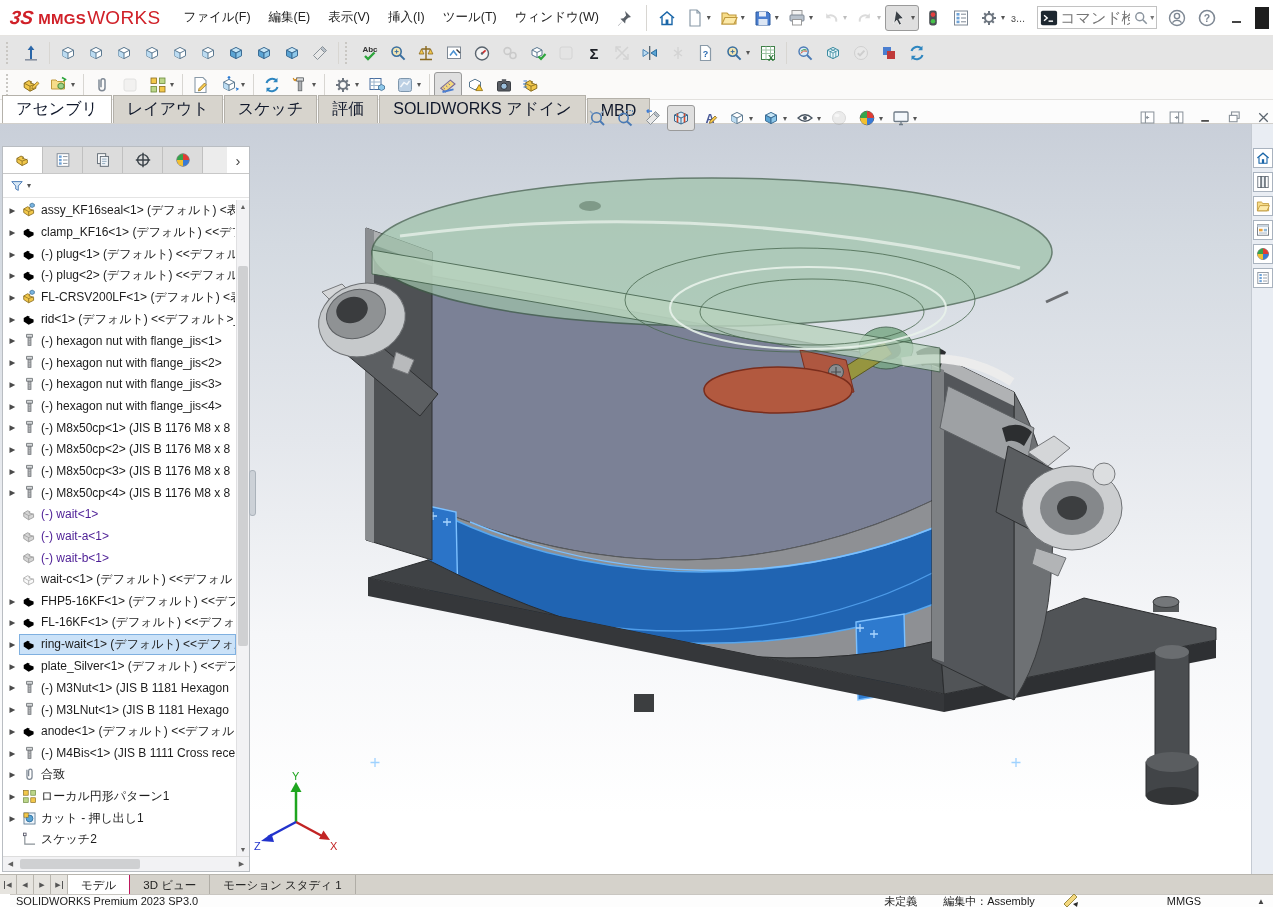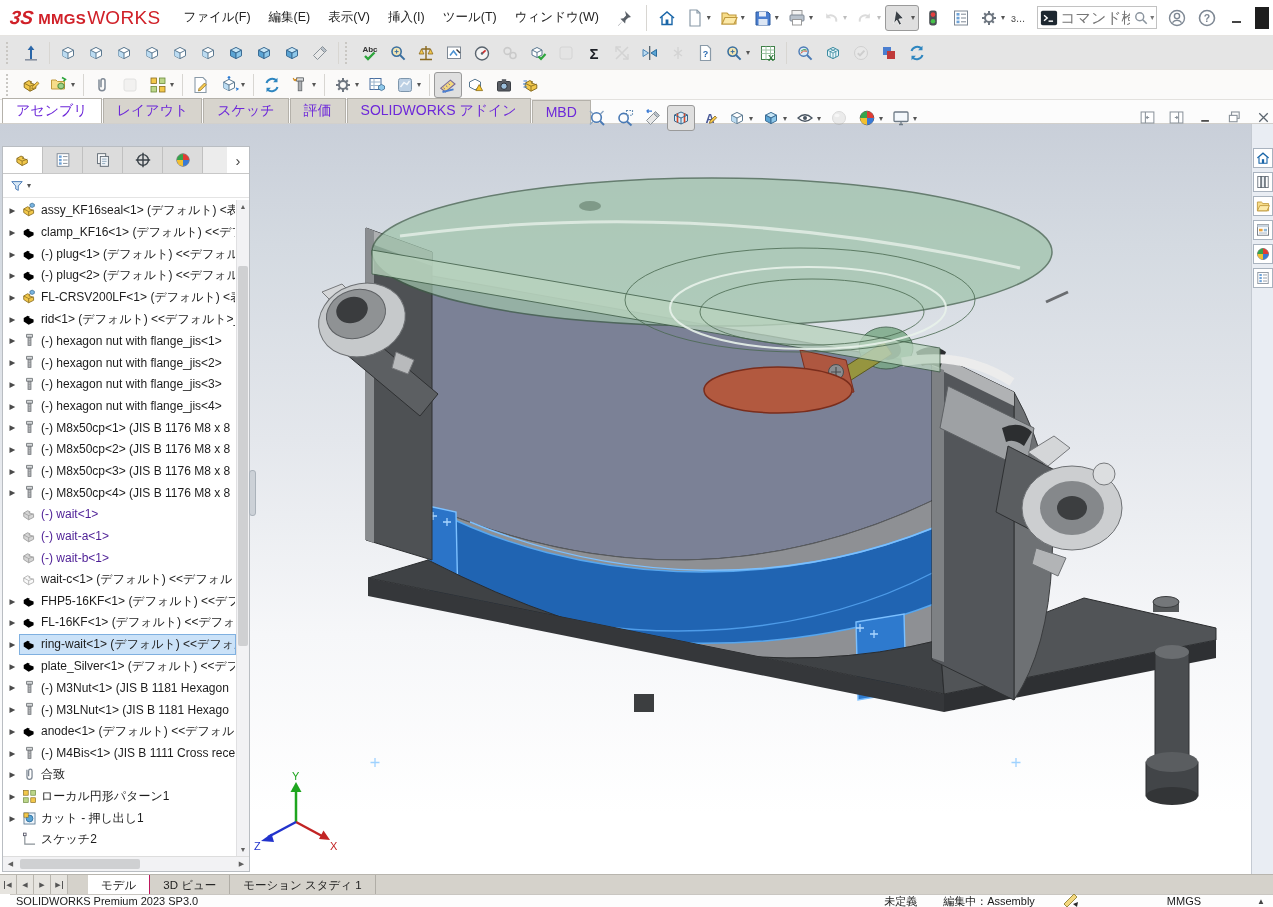--- a/index.html
+++ b/index.html
@@ -36,21 +36,21 @@
   #toolbar-view{position:absolute;left:0;top:36px;width:1273px;height:34px;background:#e5e5e5;
     border-bottom:1px solid #e6e4e1;display:flex;align-items:center;padding-left:4px;}
   #toolbar-asm{position:absolute;left:0;top:70px;width:1273px;height:30px;background:#fbfaf9;
     border-bottom:1px solid #e3e1de;display:flex;align-items:center;padding-left:4px;}
   .handle{width:5px;height:22px;border-left:2px dotted #c9c7c3;margin:0 6px 0 2px;}
   .sep{width:1px;height:22px;background:#d8d6d2;margin:0 4px;}
 
   
   #cmdband{position:absolute;left:0;top:100px;width:1273px;height:24px;background:#fcfcfc;
     border-bottom:1px solid #d2d0cc;display:flex;align-items:flex-end;padding-left:2px;}
-  .cmdtab{font-size:14px;color:#6d28d9;background:#d7d4cd;border:1px solid #b4b1aa;border-bottom:none;
+  .cmdtab{font-size:16px;color:#0f172a;background:#d7d4cd;border:1px solid #b4b1aa;border-bottom:none;
     padding:3px 13px 3px;margin-right:1px;white-space:nowrap;}
   .cmdtab.active{background:#fff;position:relative;z-index:2;}
 
   
   #viewport{position:absolute;left:0;top:124px;width:1273px;height:750px;
     background:linear-gradient(180deg,#c9cfd9 0%,#d4dae1 16%,#e4e7ec 42%,#f6f7f9 68%,#ffffff 92%);}
   #scene{position:absolute;left:0;top:0;width:1273px;height:750px;}
   #headsup{position:absolute;left:583px;top:-20px;height:28px;display:flex;align-items:center;z-index:40;}
   #headsup .tile{height:26px;}
   #doc-controls{position:absolute;left:1136px;top:-18px;display:flex;align-items:center;gap:6px;z-index:40;}
@@ -97,21 +97,21 @@
   .tpbtn svg{width:16px;height:16px;}
 
   
   #bottomband{position:absolute;left:0;top:874px;width:1273px;height:20px;background:#d5d2cb;
     border-top:1px solid #b8b5ae;display:flex;align-items:stretch;}
   .navbtn{width:17px;display:flex;align-items:center;justify-content:center;font-size:7px;color:#555;
     background:#e6e4df;border-right:1px solid #b8b5ae;}
   .navbtn.b-first span{border-left:1.5px solid #555;padding-left:1px;}
   .navbtn.b-last span{border-right:1.5px solid #555;padding-right:1px;}
   .btab{font-size:11.5px;color:#222;padding:2px 13px 0;border-right:1px solid #b0ada6;display:flex;align-items:center;white-space:nowrap;}
-  .btab.active{background:#fff;border-right:1px solid #be185d;margin-left:20px;}
+  .btab.active{background:#fff;border-right:1px solid #be185d;}
 
   
   #statusbar{position:absolute;left:10px;top:894px;width:1273px;height:13px;background:#fdfdfd;
     border-top:1px solid #c9c6c1;display:flex;align-items:center;font-size:11px;color:#1a1a1a;padding:0 6px;}
   #status-right{margin-left:auto;display:flex;align-items:center;gap:26px;padding-right:12px;}
   #status-right .grp{display:flex;align-items:center;gap:0;}
   #status-expand{font-size:8px;color:#444;}
 </style>
 </head>
 <body>

